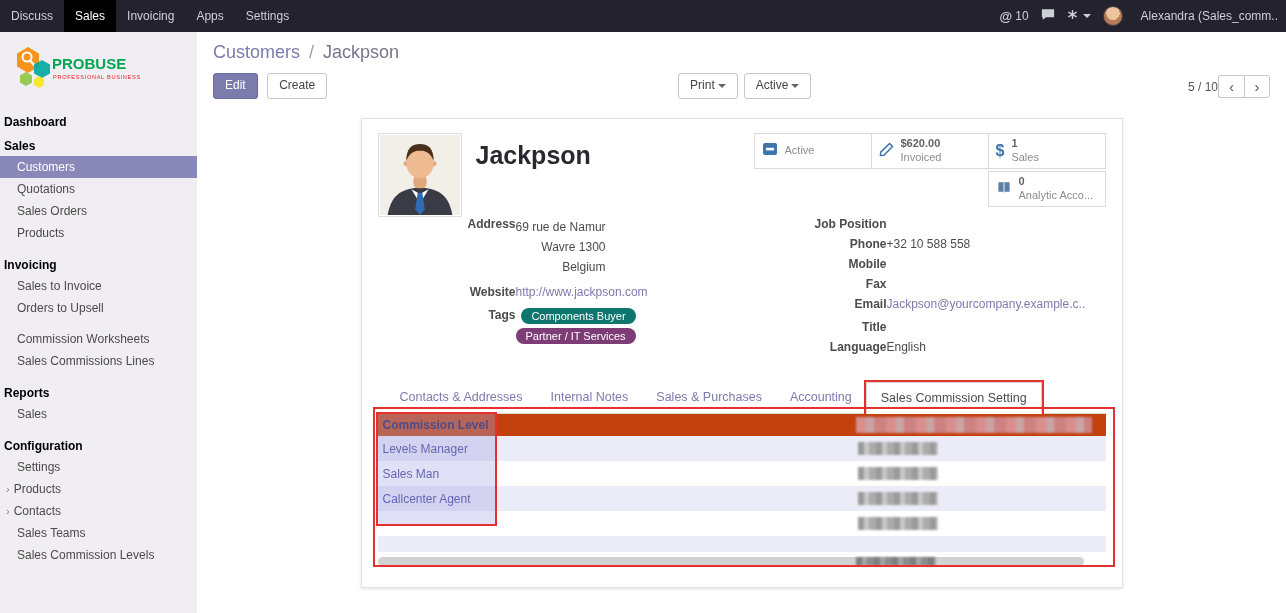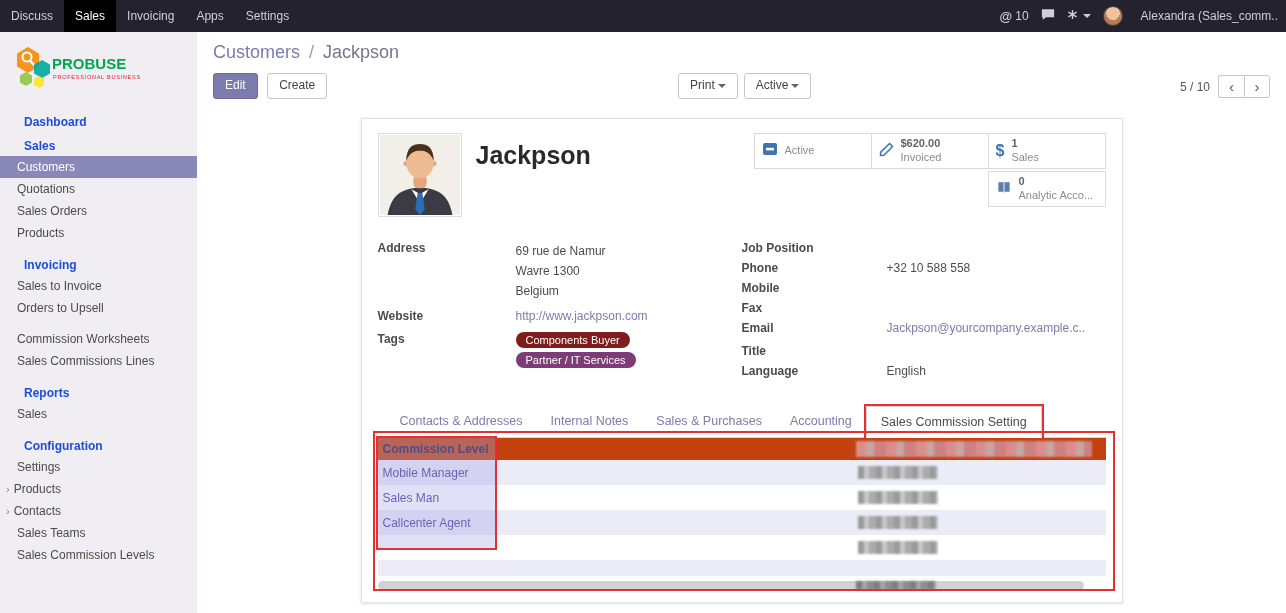--- a/index.html
+++ b/index.html
@@ -17,40 +17,40 @@
   .tb-icon{display:flex;align-items:center;cursor:pointer;gap:2px;}
   .caret{display:inline-block;width:0;height:0;border-left:4px solid transparent;
     border-right:4px solid transparent;border-top:4px solid #cfcfd8;margin-left:3px;vertical-align:middle;}
   .avatar-sm{width:20px;height:20px;border-radius:50%;background:radial-gradient(circle at 50% 35%,#ecc39a 0 45%,#b97a56 46% 100%);
     display:inline-block;border:1px solid #44424f;}
   .user-menu{display:flex;align-items:center;gap:18px;cursor:pointer;white-space:nowrap;overflow:hidden;max-width:190px;}
 
   
   .sidebar{position:absolute;top:32px;left:0;width:197px;height:581px;background:#f0eef2;overflow:hidden;}
   .logo-wrap{padding:12px 10px 16px 12px;}
-  .side-header{color:#1d4ed8;font-weight:bold;font-size:12px;padding:5px 10px 3px 24px;cursor:pointer;}
+  .side-header{color:#000000;font-weight:bold;font-size:12px;padding:5px 10px 3px 4px;cursor:pointer;}
   .side-item{font-size:12px;color:#4a4a4a;padding:4px 10px 4px 17px;cursor:pointer;white-space:nowrap;}
   .side-item.active{background:#8a88b9;color:#fff;}
   .side-group{margin-bottom:9px;}
   .sub-arrow{color:#8a8a8a;margin-right:4px;margin-left:-11px;font-size:11px;}
 
   
   .main{position:absolute;top:32px;left:197px;width:1089px;height:581px;background:#fff;overflow:hidden;}
   .control-panel{padding:10px 16px 6px;position:relative;}
   .breadcrumb{font-size:18px;color:#7c7bad;}
   .breadcrumb .bc-link{cursor:pointer;}
   .breadcrumb .bc-sep{color:#9b9ab8;margin:0 4px;}
   .breadcrumb .bc-current{color:#77768a;}
   .cp-buttons{margin-top:10px;position:relative;height:27px;}
   .btn{display:inline-block;font-size:12px;padding:4px 11px;border:1px solid #c6c6c6;border-radius:3px;
     background:#fff;color:#444;cursor:pointer;line-height:1.3;vertical-align:top;}
   .btn-primary{background:#7c7bad;border-color:#6b6a9e;color:#fff;margin-right:5px;}
   .center-dropdowns{position:absolute;left:44%;top:0;display:flex;gap:6px;}
   .btn .caret{border-top-color:#666;}
-  .pager{position:absolute;right:0;top:2px;display:flex;align-items:center;gap:8px;font-size:12px;color:#555;}
+  .pager{position:absolute;right:0;top:2px;display:flex;align-items:center;gap:0;font-size:12px;color:#555;}
   .pager-group{display:flex;}
   .pager-btn{width:26px;height:23px;border:1px solid #c6c6c6;background:#fff;color:#555;cursor:pointer;
     display:flex;align-items:center;justify-content:center;font-size:15px;line-height:1;}
   .pager-btn:first-child{border-radius:3px 0 0 3px;border-right:none;}
   .pager-btn:last-child{border-radius:0 3px 3px 0;}
 
   
   .sheet{position:relative;margin:12px auto 0;width:762px;min-height:470px;background:#fff;
     border:1px solid #e2e2e2;box-shadow:0 1px 3px rgba(0,0,0,.12);padding:14px 16px 12px;}
   .sheet-header{display:flex;align-items:flex-start;}
@@ -58,31 +58,31 @@
   .record-title{font-size:25px;font-weight:bold;color:#28282e;margin:8px 0 0 14px;}
   .stat-area{margin-left:auto;width:356px;display:flex;flex-wrap:wrap;justify-content:flex-end;}
   .stat-btn{width:118px;height:36px;border:1px solid #dadada;background:#fff;display:flex;align-items:center;
     padding:0 7px;gap:7px;cursor:pointer;margin-left:-1px;margin-bottom:2px;}
   .stat-text{display:flex;flex-direction:column;overflow:hidden;line-height:1.25;}
   .stat-value{font-size:11px;font-weight:bold;color:#646464;white-space:nowrap;}
   .stat-label{font-size:11px;color:#8c8c8c;white-space:nowrap;}
   .dollar-glyph{font-size:16px;font-weight:bold;color:#3d75ae;}
 
   
-  .fields{display:flex;margin-top:24px;font-size:12px;color:#4c4c4c;}
+  .fields{display:flex;font-size:12px;color:#4c4c4c;text-align:right;}
   .col-left{width:50%;padding-right:10px;}
   .col-right{width:50%;}
   .field-row{display:flex;margin-bottom:5px;min-height:15px;}
   .field-label{font-weight:bold;flex-shrink:0;}
   .col-left .field-label{width:138px;}
   .col-right .field-label{width:145px;}
   .addr-lines div{line-height:20px;}
   .lnk{color:#7c7bad;cursor:pointer;}
   .tag-pill{display:inline-block;color:#fff;font-size:11px;padding:2px 10px;border-radius:10px;margin-bottom:4px;}
-  .tag-blue{background:#7f1d1d;}
+  .tag-blue{background:#0f766e;}
   .tag-purple{background:#7d3c75;}
   .mt8{margin-top:8px;}
 
   
   .notebook{margin-top:22px;position:relative;}
   .tabs-row{display:flex;border-bottom:1px solid #d8d8d8;padding-left:8px;font-size:12.5px;}
   .tab{padding:8px 14px;color:#7c7bad;cursor:pointer;white-space:nowrap;}
   .tab.active{color:#4c4c4c;background:#fff;border:1px solid #d8d8d8;border-bottom:1px solid #fff;
     margin-bottom:-1px;outline:2px solid #e63030;outline-offset:0;}
 
@@ -348,21 +348,21 @@
         <div class="tab">Accounting</div>
         <div class="tab active">Sales Commission Setting</div>
       </div>
 
       <div class="o-table">
         <div class="o-thead">
           <div class="o-th">Commission Level</div>
           <div class="redact-header"></div>
         </div>
         <div class="o-row odd">
-          <div class="o-cell1">Mobile Manager</div>
+          <div class="o-cell1">Levels Manager</div>
           <div class="redact"></div>
         </div>
         <div class="o-row">
           <div class="o-cell1">Sales Man</div>
           <div class="redact"></div>
         </div>
         <div class="o-row odd">
           <div class="o-cell1">Callcenter Agent</div>
           <div class="redact"></div>
         </div>

